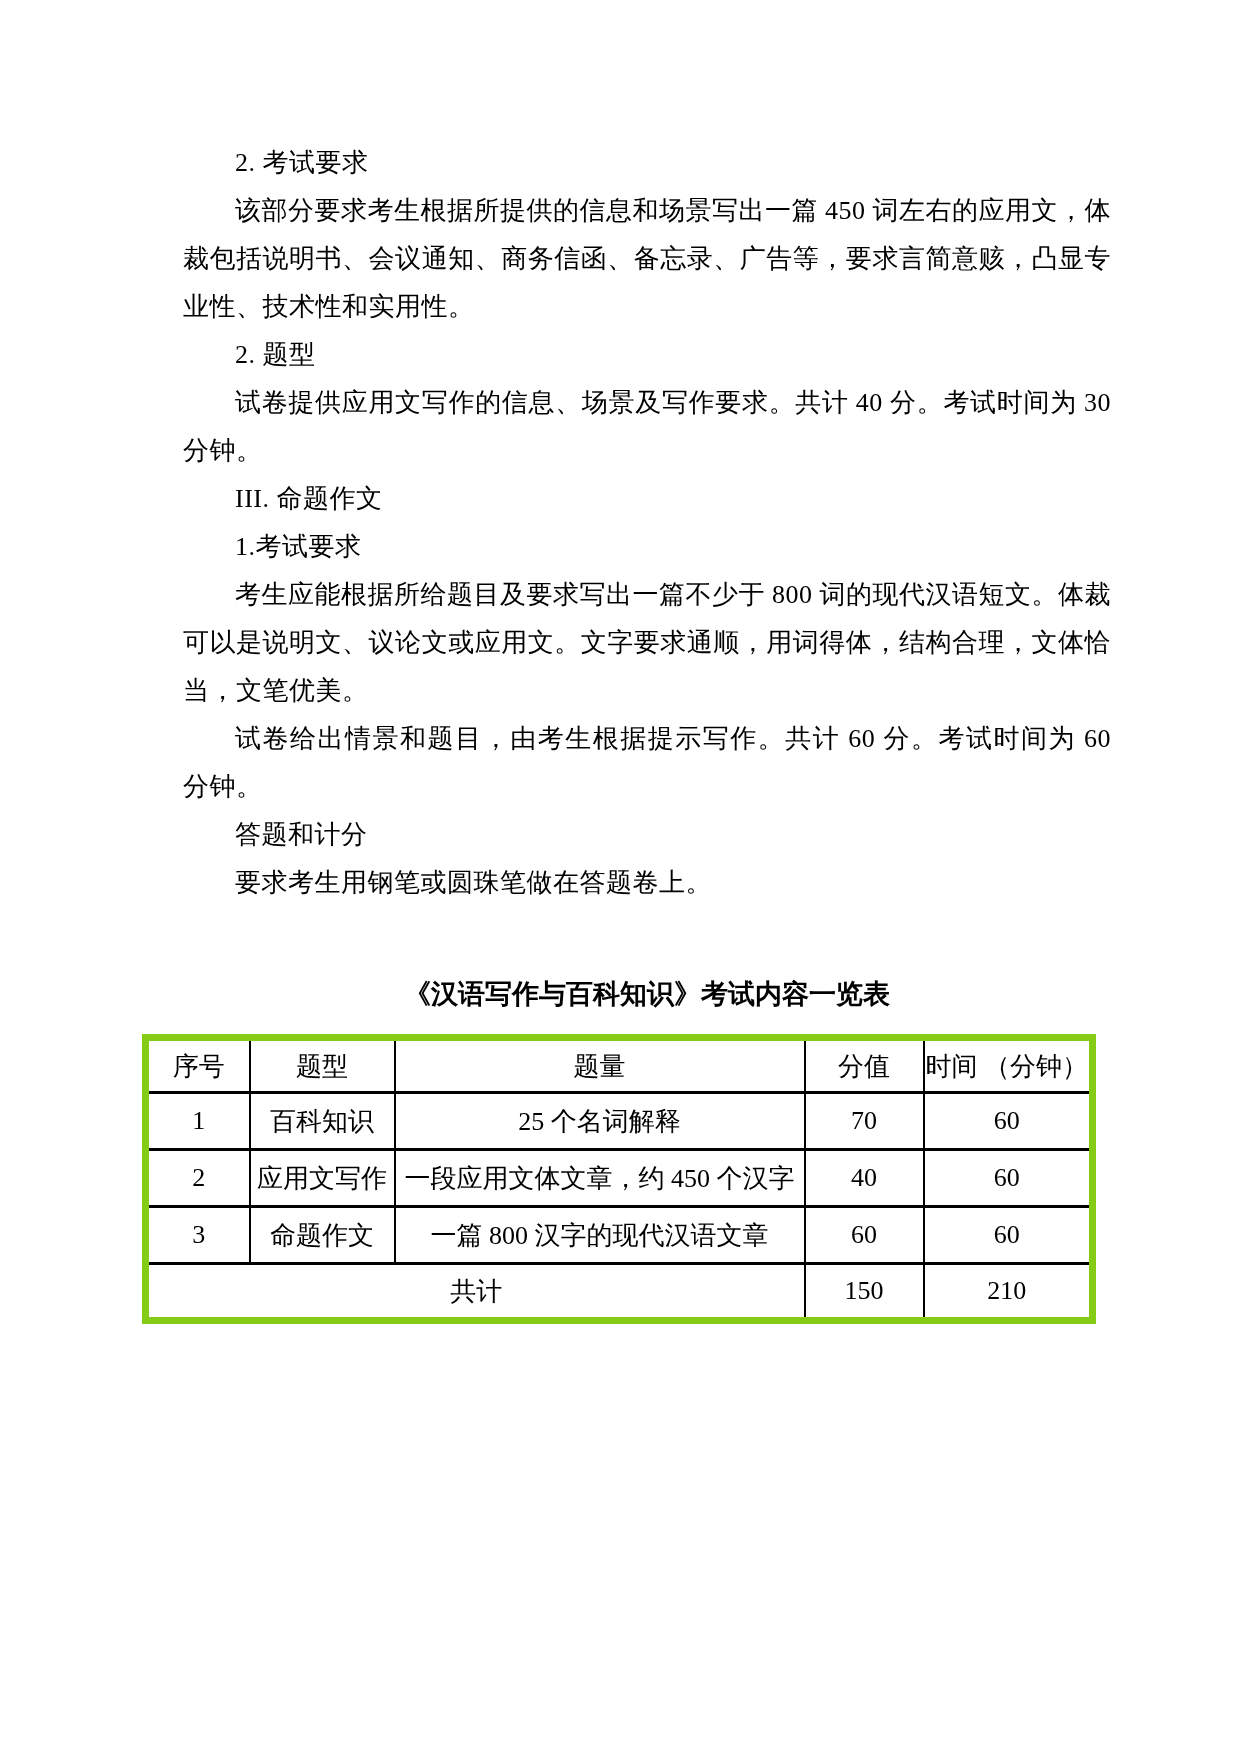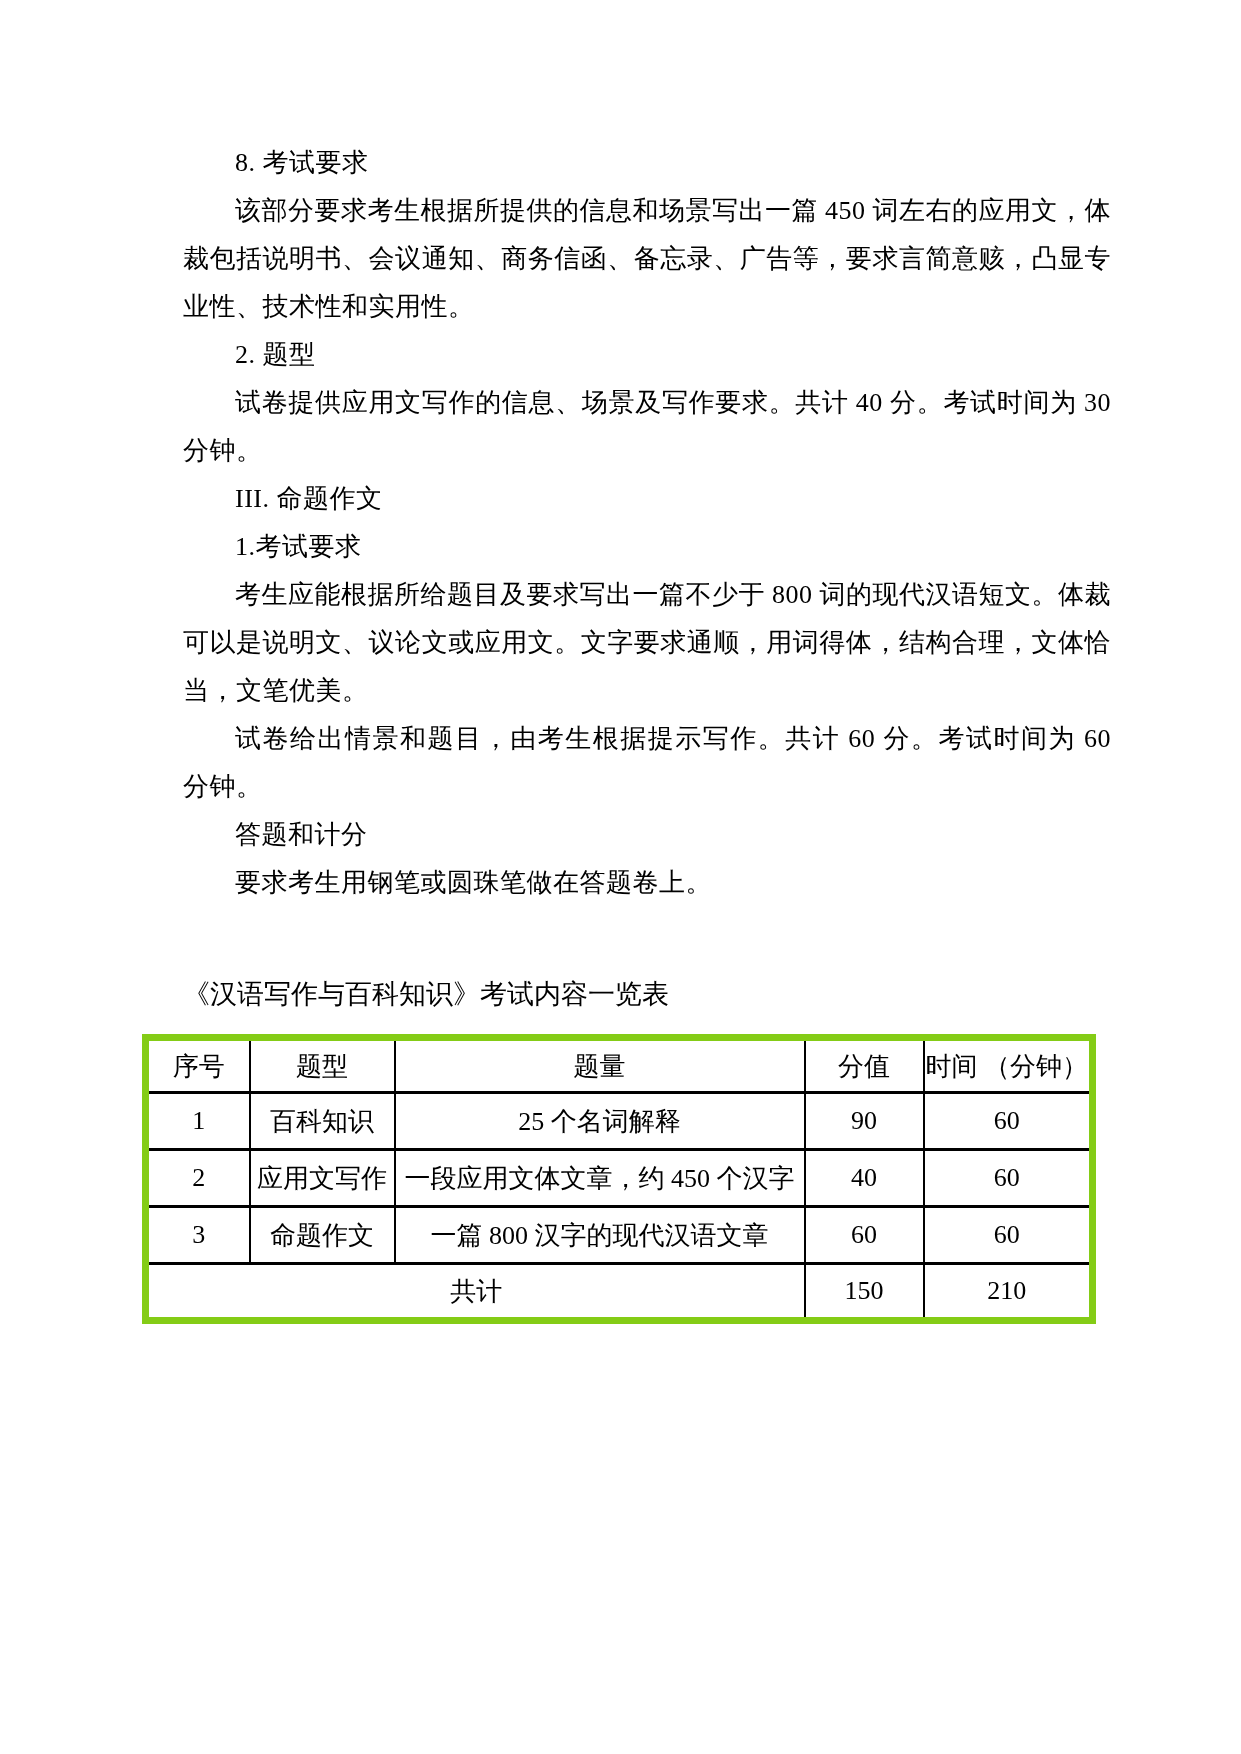--- a/index.html
+++ b/index.html
@@ -33,21 +33,22 @@
     font-size: 26px;
     line-height: 48px;
     text-align: justify;
     text-indent: 52px;
     letter-spacing: 0.5px;
   }
   .table-title {
     margin: 63px 0 0 0;
     font-size: 27px;
     line-height: 48px;
-    font-weight: normal;
+    font-weight: bold;
+    text-align: center;
     width: 928px;
   }
   table.exam-table {
     border-collapse: collapse;
     table-layout: fixed;
     margin-top: 16px;
     margin-left: -41px;
     width: 947px;
     border: 7px solid #84cc16;
   }
@@ -66,21 +67,21 @@
   }
   tr.hdr-row  { height: 55px; }
   tr.data-row { height: 57px; }
 </style>
 </head>
 <body>
 
 <div class="page">
   <div class="text-block">
 
-    <p class="doc-line">8. 考试要求</p>
+    <p class="doc-line">2. 考试要求</p>
     <p class="doc-line">该部分要求考生根据所提供的信息和场景写出一篇 450 词左右的应用文，体裁包括说明书、会议通知、商务信函、备忘录、广告等，要求言简意赅，凸显专业性、技术性和实用性。</p>
     <p class="doc-line">2. 题型</p>
     <p class="doc-line">试卷提供应用文写作的信息、场景及写作要求。共计 40 分。考试时间为 30 分钟。</p>
     <p class="doc-line">III. 命题作文</p>
     <p class="doc-line">1.考试要求</p>
     <p class="doc-line">考生应能根据所给题目及要求写出一篇不少于 800 词的现代汉语短文。体裁可以是说明文、议论文或应用文。文字要求通顺，用词得体，结构合理，文体恰当，文笔优美。</p>
     <p class="doc-line">试卷给出情景和题目，由考生根据提示写作。共计 60 分。考试时间为 60 分钟。</p>
     <p class="doc-line">答题和计分</p>
     <p class="doc-line">要求考生用钢笔或圆珠笔做在答题卷上。</p>
 
@@ -99,21 +100,21 @@
           <th>序号</th>
           <th>题型</th>
           <th>题量</th>
           <th>分值</th>
           <th>时间 （分钟）</th>
         </tr>
         <tr class="data-row">
           <td>1</td>
           <td>百科知识</td>
           <td>25 个名词解释</td>
-          <td>90</td>
+          <td>70</td>
           <td>60</td>
         </tr>
         <tr class="data-row">
           <td>2</td>
           <td>应用文写作</td>
           <td>一段应用文体文章，约 450 个汉字</td>
           <td>40</td>
           <td>60</td>
         </tr>
         <tr class="data-row">

